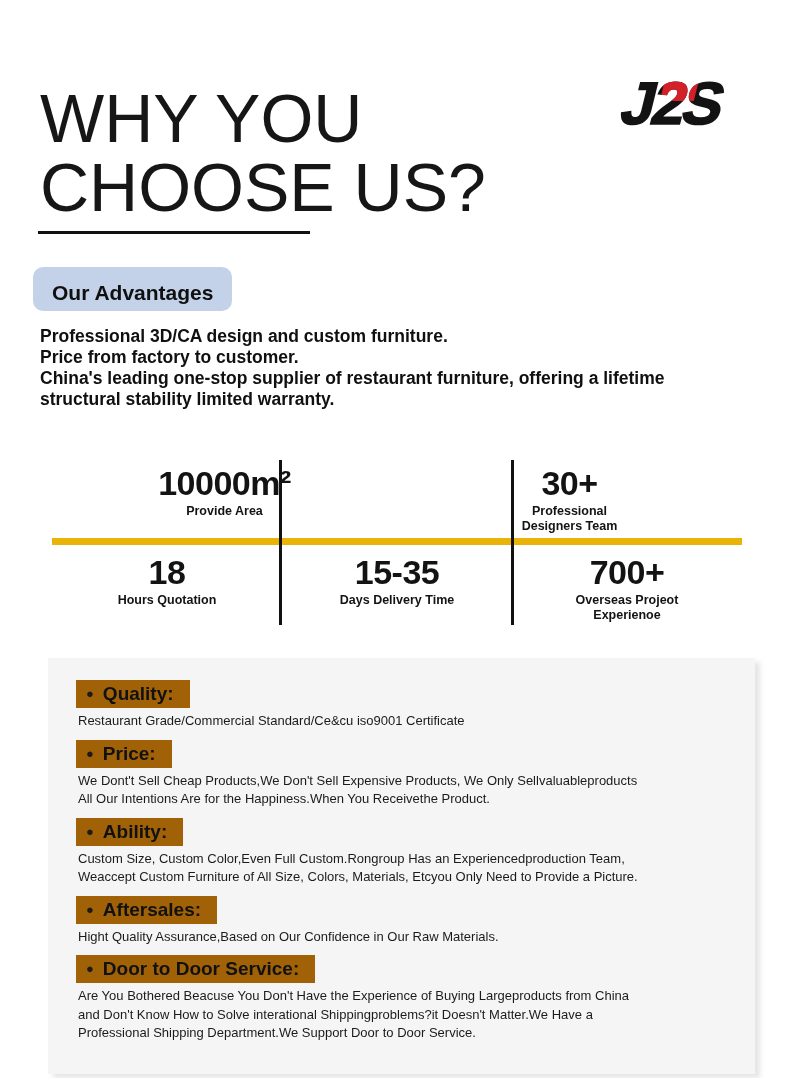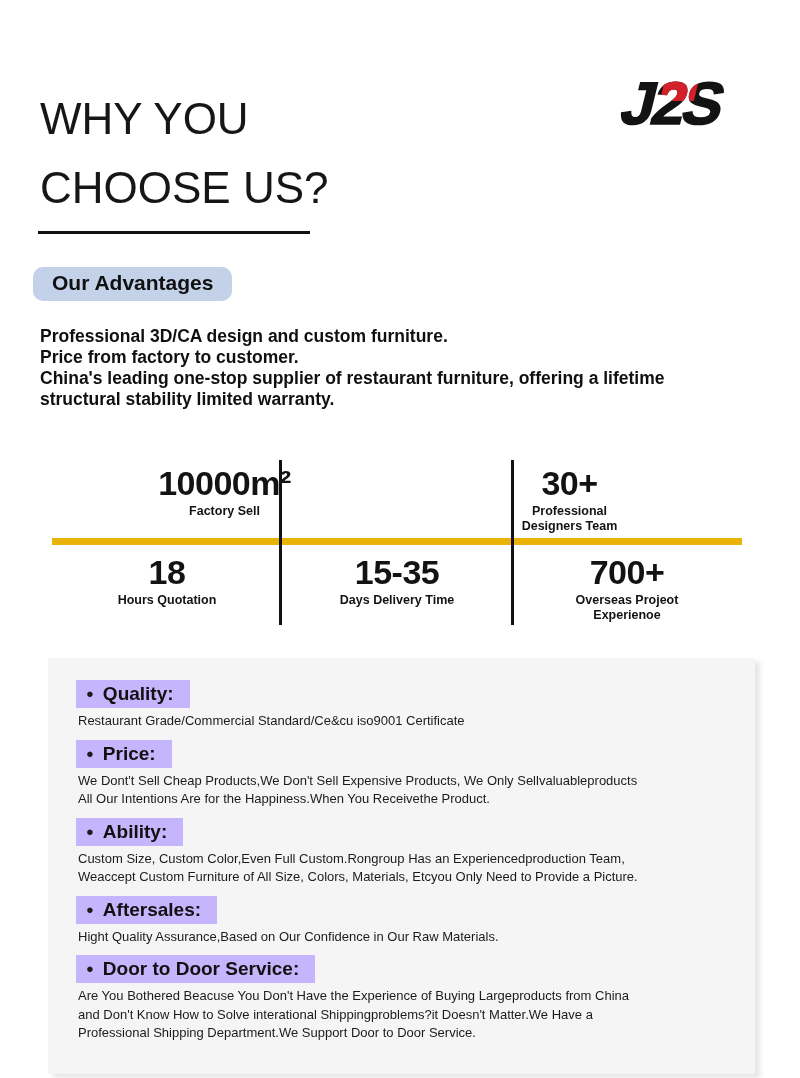--- a/index.html
+++ b/index.html
@@ -24,41 +24,41 @@
     font-size: 60px;
     letter-spacing: -3px;
   }
   .logo-black { fill: #131313; stroke: #131313; stroke-width: 1.5; }
   .logo-red   { fill: #d42029; stroke: #d42029; stroke-width: 1.5; }
 
   
   .page-title {
     position: absolute;
     left: 40px; top: 84px;
-    font-size: 44px;
+    font-size: 68px;
     font-weight: 400;
     line-height: 69px;
     letter-spacing: 0px;
     color: #161616;
     white-space: pre-line;
   }
   .title-underline {
     position: absolute;
     left: 38px; top: 231px;
     width: 272px; height: 3px;
     background: #111111;
   }
 
   
   .advantages-badge {
     position: absolute;
     left: 33px; top: 267px;
     background: #c3d2e8;
     border-radius: 10px;
-    padding: 4px 19px 6px 19px;
+    padding: 14px 19px 6px 19px;
     font-size: 21px;
     font-weight: 700;
     color: #101010;
   }
 
   
   .intro-text {
     position: absolute;
     left: 40px; top: 326px;
     width: 712px;
@@ -111,21 +111,21 @@
     left: 48px; top: 658px;
     width: 707px;
     min-height: 388px;
     background: #f5f5f5;
     box-shadow: 5px 4px 5px rgba(0,0,0,0.10);
     padding: 22px 28px 22px 28px;
   }
   .adv-section { margin-bottom: 8px; }
   .section-heading {
     display: inline-block;
-    background: #c4b5fd;
+    background: #a16207;
     padding: 2px 16px 3px 10px;
     font-size: 19px;
     font-weight: 700;
     line-height: 23px;
     color: #111111;
   }
   .bullet-icon {
     display: inline-block;
     font-size: 13px;
     vertical-align: 2px;
@@ -171,21 +171,21 @@
 China's leading one-stop supplier of restaurant furniture, offering a lifetime
 structural stability limited warranty.</p>
 
   <div class="stats-grid">
     <div class="col-divider col-divider-1"></div>
     <div class="col-divider col-divider-2"></div>
 
     <div class="stats-row stats-row-1">
       <div class="stat-cell">
         <div class="stat-value">10000m²</div>
-        <div class="stat-label">Factory Sell</div>
+        <div class="stat-label">Provide Area</div>
       </div>
       <div class="stat-cell">
         <div class="stat-value">30+</div>
         <div class="stat-label">Professional
 Designers Team</div>
       </div>
     </div>
 
     <div class="stats-row stats-row-2">
       <div class="stat-cell">

